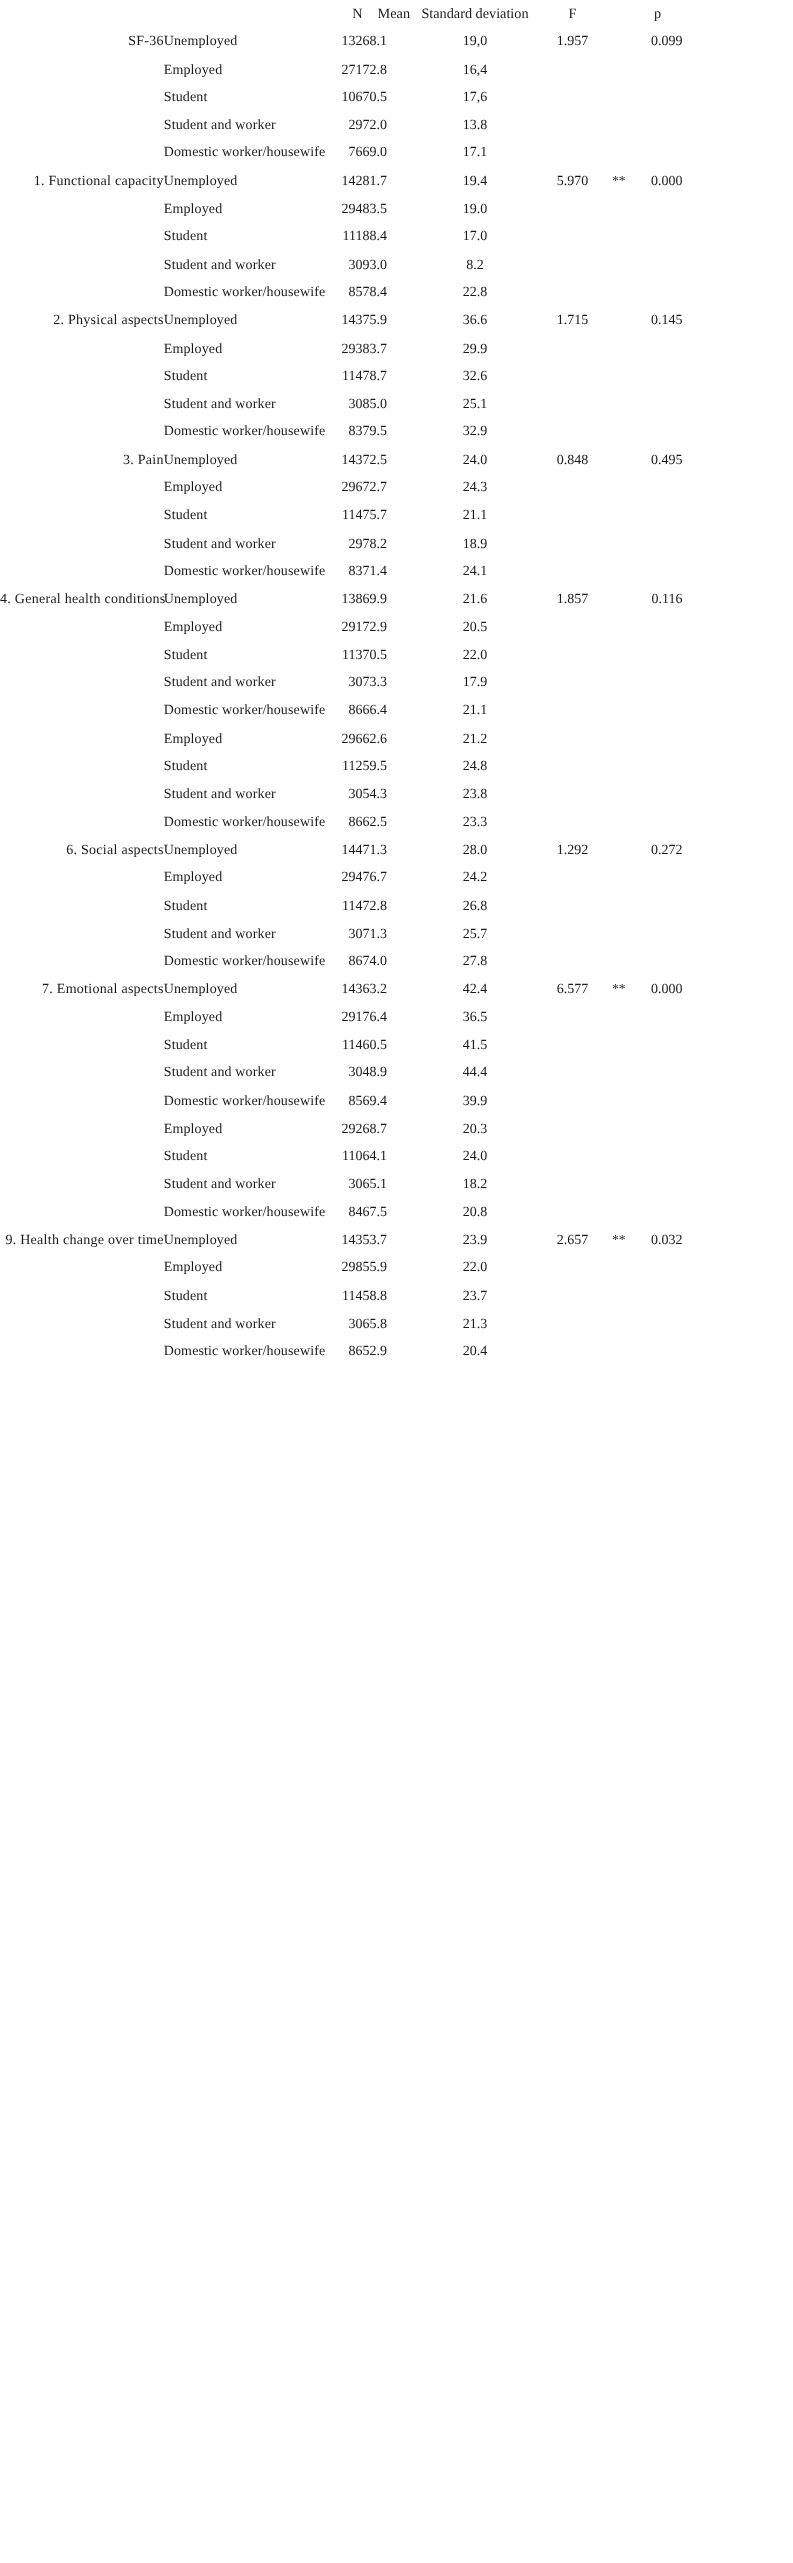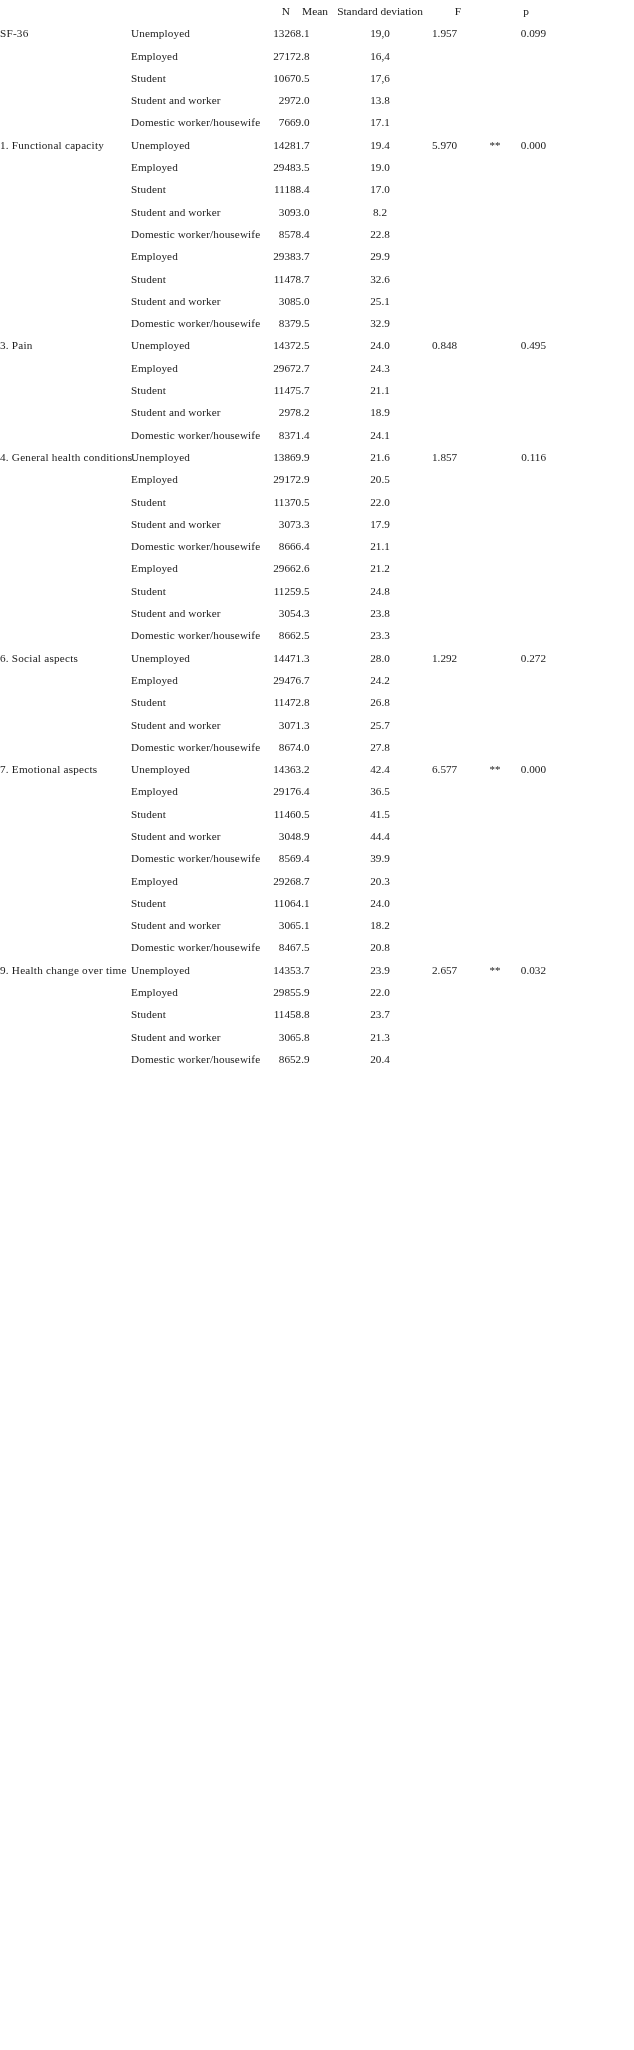--- a/index.html
+++ b/index.html
@@ -61,41 +61,41 @@
   th.h-domain, th.h-group { text-align: left; }
   th.h-n    { text-align: right; padding-right: 1px; }
   th.h-mean { text-align: right; padding-right: 2px; }
   th.h-sd   { text-align: center; }
   th.h-f    { text-align: center; }
   th.h-sig  { text-align: center; }
   th.h-p    { text-align: center; padding-right: 4px; }
 
   
   td.domain {
-    text-align: left;
+    text-align: right;
     padding-left: 8px;
     letter-spacing: 0.02em;
   }
   td.group {
     text-align: left;
     letter-spacing: 0.01em;
   }
   td.num-n {
     text-align: right;
     padding-right: 2px;
   }
   td.num-mean {
     padding-right: 3px;
   }
   td.num-sd {
     text-align: center;
     padding-right: 18px;
   }
   td.num-f {
-    text-align: left;
+    text-align: center;
     padding-right: 2px;
   }
   td.sig {
     text-align: center;
     font-size: 11px;
   }
   td.num-p {
     text-align: right;
     padding-right: 2px;
   }
@@ -235,20 +235,31 @@
           <td class="group">Domestic worker/housewife</td>
           <td class="num-n">85</td>
           <td class="num-mean">78.4</td>
           <td class="num-sd">22.8</td>
           <td class="num-f"></td>
           <td class="sig"></td>
           <td class="num-p"></td>
           <td class="tail"></td>
         </tr>
         <tr>
+          <td class="domain">2. Physical aspects</td>
+          <td class="group">Unemployed</td>
+          <td class="num-n">143</td>
+          <td class="num-mean">75.9</td>
+          <td class="num-sd">36.6</td>
+          <td class="num-f">1.715</td>
+          <td class="sig"></td>
+          <td class="num-p">0.145</td>
+          <td class="tail"></td>
+        </tr>
+        <tr>
           <td class="domain"></td>
           <td class="group">Employed</td>
           <td class="num-n">293</td>
           <td class="num-mean">83.7</td>
           <td class="num-sd">29.9</td>
           <td class="num-f"></td>
           <td class="sig"></td>
           <td class="num-p"></td>
           <td class="tail"></td>
         </tr>

